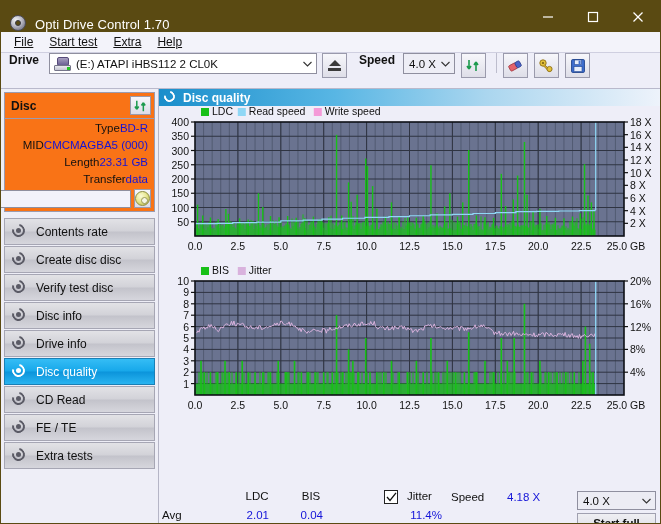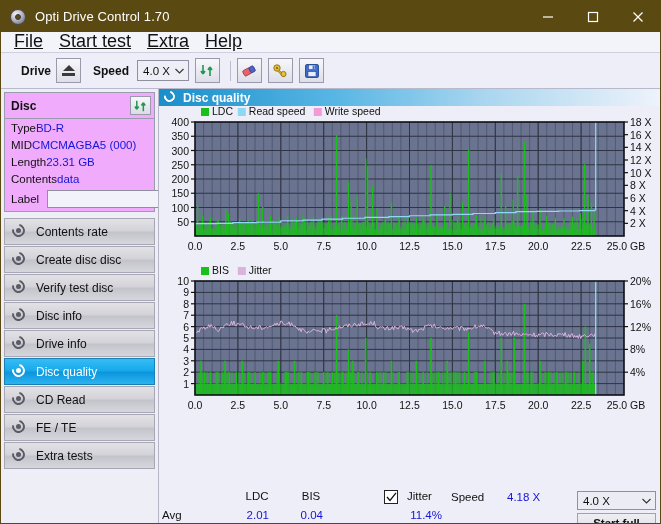--- a/index.html
+++ b/index.html
@@ -15,21 +15,21 @@
     position: relative;
     border: 1px solid #5a4a12;
     background: #eeeef7;
     overflow: hidden;
   }
 
   
   #titlebar {
     height: 31px;
     background: #5a4a12;
-    display: flex; align-items: center;
+    display: flex; align-items: flex-end;
     position: relative;
   }
   #app-icon {
     width: 18px; height: 18px; margin-left: 8px; margin-right: 8px;
     position: relative; flex: none;
   }
   #app-icon .disc-o {
     position: absolute; left: 1px; top: 1px;
     width: 16px; height: 16px; border-radius: 50%;
     background: radial-gradient(circle at 35% 30%, #f2f2f2 0%, #b9b9c4 45%, #8d8d9c 70%, #6f6f80 100%);
@@ -51,30 +51,30 @@
   .win-btn svg { display: block; }
 
   
   #menubar {
     height: 21px; background: #f3f3fa;
     display: flex; align-items: center;
     border-bottom: 1px solid #cfcfe0;
     padding-left: 6px;
   }
   .menu-item {
-    font-size: 18px; color: #111; padding: 1px 9px 2px 7px;
+    font-size: 12px; color: #111; padding: 1px 9px 2px 7px;
   }
   .menu-item u { text-decoration: underline; }
 
   
   #toolbar {
     height: 36px; background: #eeeef8;
-    display: flex; align-items: center;
+    display: flex; align-items: flex-start;
     border-bottom: 1px solid #b9b9cc;
-    padding-left: 20px;
+    padding-left: 8px;
   }
   .tb-label { font-size: 12px; font-weight: bold; color: #111; }
   .combo {
     height: 21px; background: #fff;
     border: 1px solid #8f8f9f;
     display: flex; align-items: center;
     font-size: 11.5px; color: #111;
     position: relative;
   }
   .combo .cb-arrow {
@@ -113,36 +113,36 @@
   #speed-label { margin-left: 12px; }
   #speed-combo { width: 52px; margin-left: 8px; padding-left: 5px; background: #eeeef6; }
   .tb-sep { width: 1px; height: 20px; background: #bdbdcd; margin-left: 10px; }
 
   
   #main { display: flex; height: 474px; }
 
   
   #left { width: 157px; padding: 3px 2px 0 2px; position: relative; }
   #disc-panel {
-    border: 1px solid #9b9bb0; background: #f0abfc;
+    border: 1px solid #9b9bb0; background: #f97316;
     margin: 0 1px;
   }
   #disc-head {
     display: flex; align-items: center; justify-content: space-between;
     padding: 3px 3px 3px 6px; border-bottom: 1px solid #9b9bb0;
   }
   #disc-head .t { font-size: 12px; font-weight: bold; color: #111; }
   .sq-btn {
     width: 21px; height: 19px;
     background: linear-gradient(#f7f7fb,#dcdce7);
     border: 1px solid #9a9aac;
     display: flex; align-items: center; justify-content: center;
   }
   .disc-row {
-    display: flex; justify-content: flex-start; align-items: center;
+    display: flex; justify-content: flex-end; align-items: center;
     font-size: 11.5px; padding: 1px 6px 1px 6px; height: 17px;
   }
   .disc-row .k { color: #111; }
   .disc-row .v { color: #1414d8; }
   #label-row { padding: 2px 3px 3px 6px; height: 24px; }
   #label-input {
     flex: 1; height: 18px; background: #f2f2fb;
     border: 1px solid #8f8f9f; margin: 0 3px 0 8px;
     font-size: 11px; padding: 0 3px; color: #111;
     font-family: "Liberation Sans", sans-serif;
@@ -242,20 +242,33 @@
   <div id="menubar">
     <div class="menu-item"><u>File</u></div>
     <div class="menu-item"><u>Start test</u></div>
     <div class="menu-item"><u>Extra</u></div>
     <div class="menu-item"><u>Help</u></div>
   </div>
 
   <div id="toolbar">
     <div class="tb-label">Drive</div>
 
+    <div id="drive-combo" class="combo">
+      <div id="drive-icon">
+        <div class="body"></div>
+          <div class="base"></div>
+          <div class="led"></div>
+      </div>
+      <span id="drive-text">(E:)  ATAPI iHBS112  2 CL0K</span>
+      <span class="cb-arrow">
+        <svg width="9" height="6" viewBox="0 0 9 6">
+            <path d="M0.5 1 L4.5 5 L8.5 1" fill="none" stroke="#333" stroke-width="1.1"></path>
+          </svg>
+      </span>
+    </div>
 
     <div class="tb-btn" id="eject-btn">
       <div class="eject-glyph">
           <div class="tri"></div>
           <div class="bar"></div>
         </div>
     </div>
 
     <div class="tb-label" id="speed-label">Speed</div>
 
@@ -326,21 +339,21 @@
         </div>
         <div class="disc-row">
           <span class="k">MID</span>
           <span class="v">CMCMAGBA5 (000)</span>
         </div>
         <div class="disc-row">
           <span class="k">Length</span>
           <span class="v">23.31 GB</span>
         </div>
         <div class="disc-row">
-          <span class="k">Contents</span>
+          <span class="k">Transfer</span>
           <span class="v">data</span>
         </div>
 
         <div class="disc-row" id="label-row">
           <span class="k">Label</span>
           <input id="label-input" type="text" value="" style="">
           <span class="sq-btn">
             <span class="cd-icon"></span>
           </span>
         </div>

